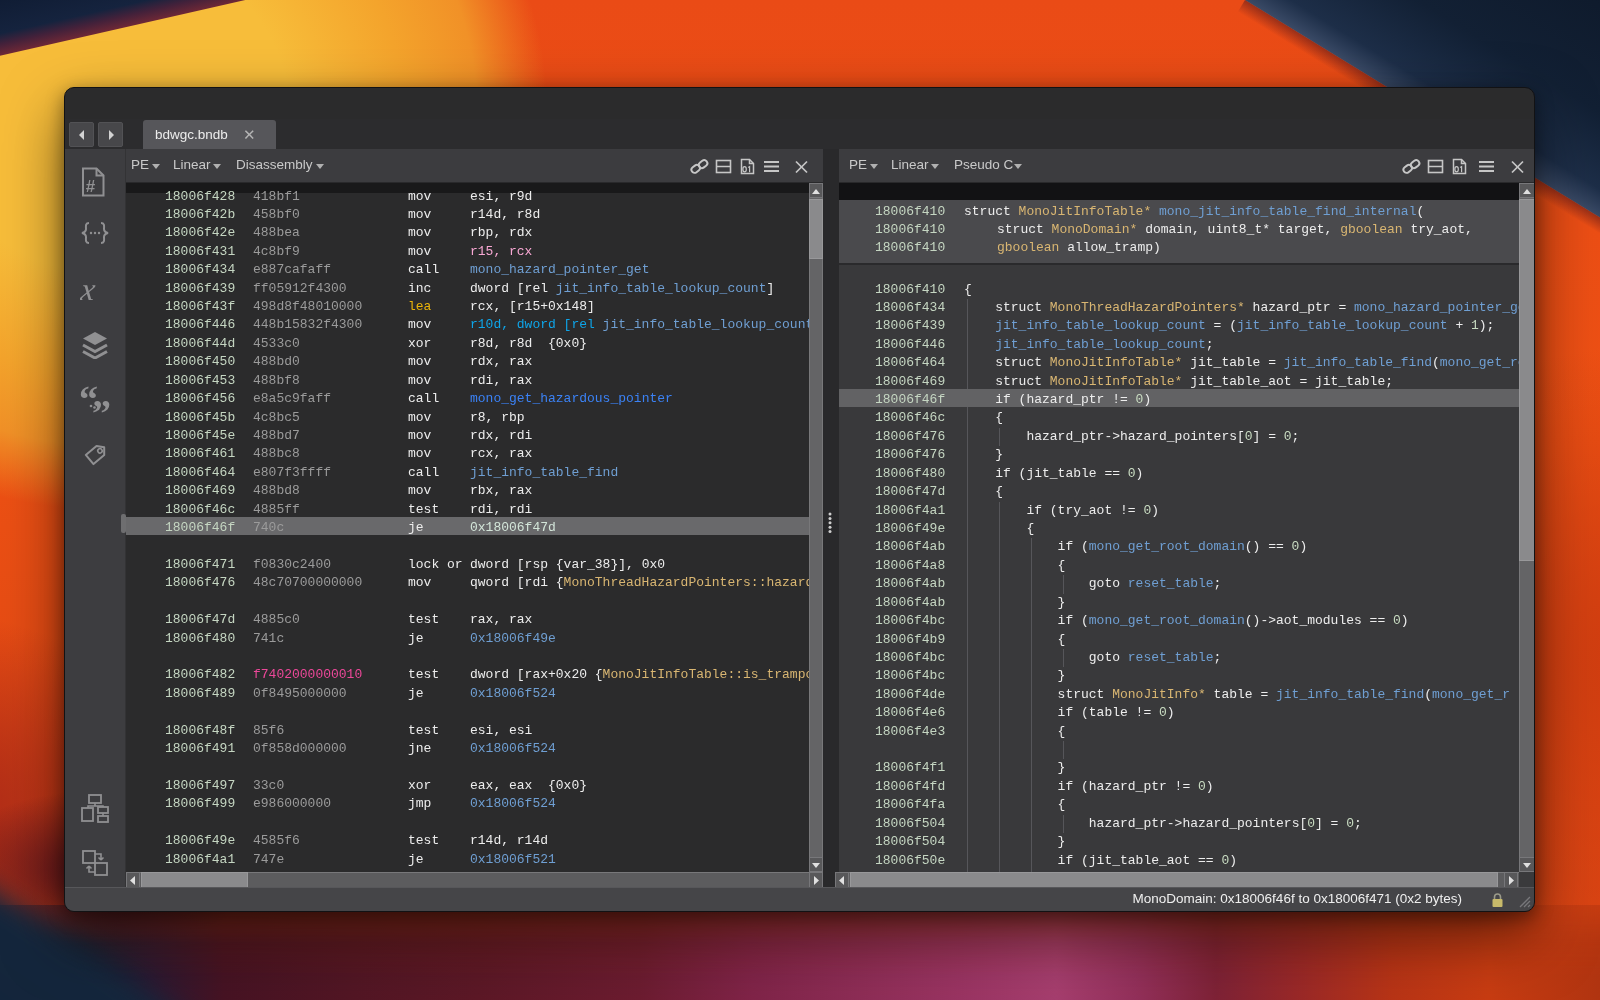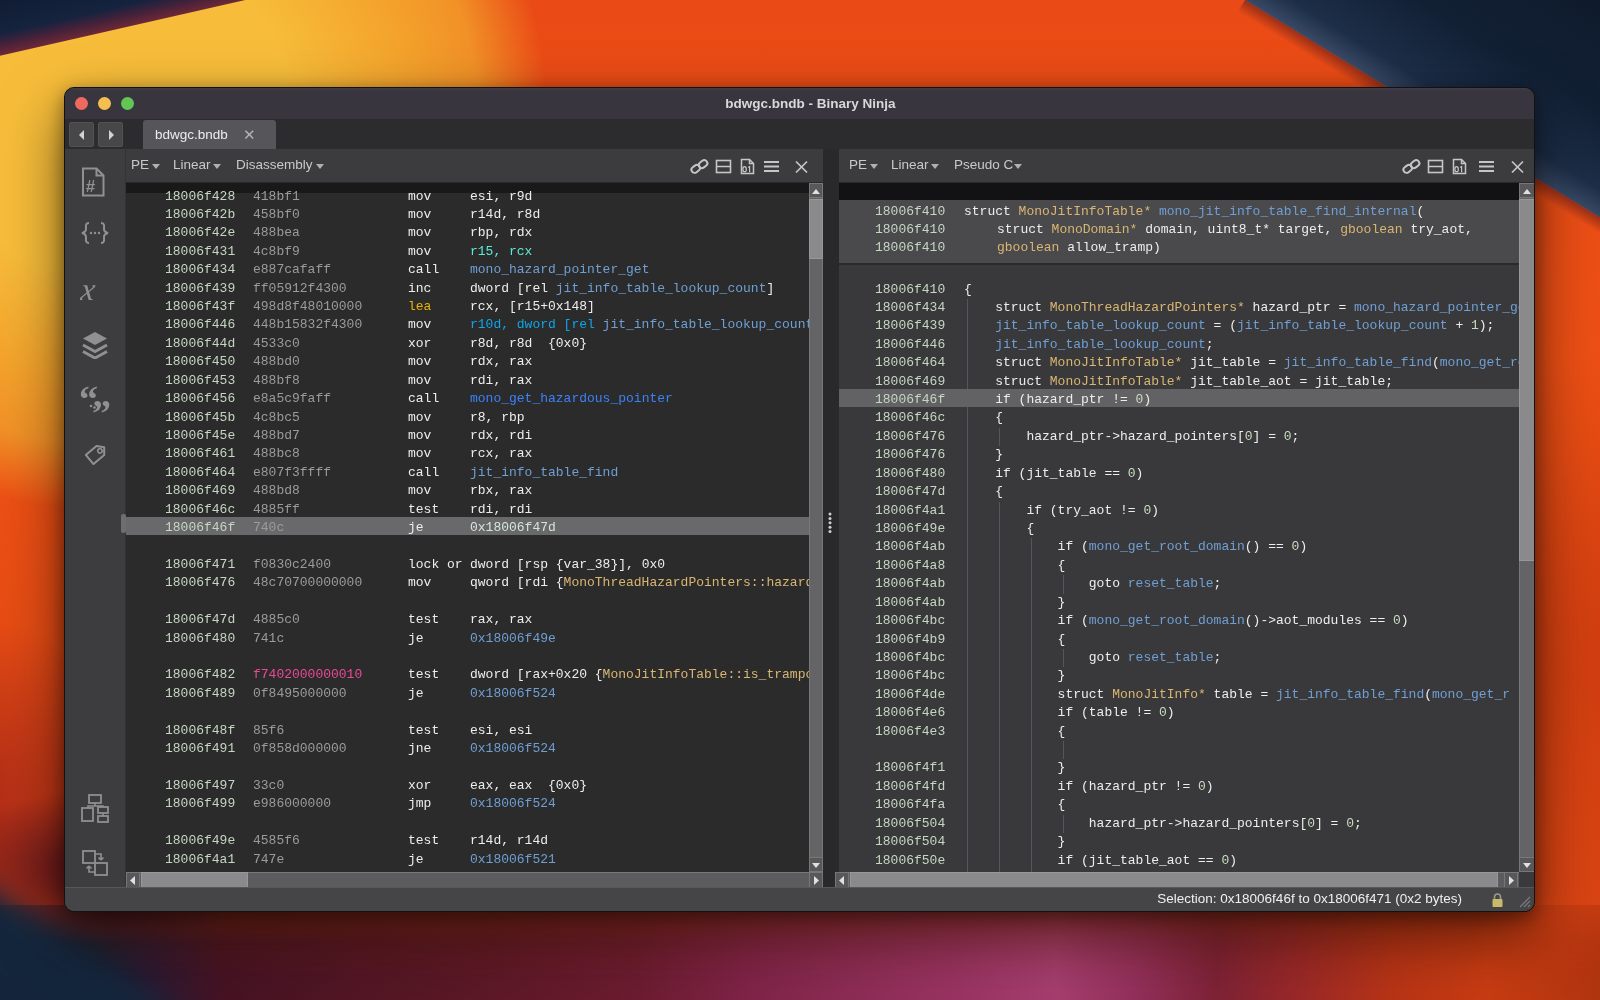--- a/index.html
+++ b/index.html
@@ -45,26 +45,20 @@
  #0e1f33 0%, #0e1f33 5%, #2c1830 9.5%, #461323 14%, #521624 22%, #5c1826 30%, #6c1c30 40%, #802448 47%,
  #8c2c54 53%, #9a3462 60%, #a63e6e 66%, #93305a 71%, #7e2236 76%, #992828 81%, #b83416 87%, #c83c12 93%, #b03410 100%);
  -webkit-mask-image:linear-gradient(to bottom,rgba(0,0,0,.45) 0,rgba(0,0,0,.9) 40%,#000 75%)"></div>
 <div class="wl" style="left:1245px;top:0;width:800px;height:14px;transform-origin:0 0;transform:rotate(31.5deg);background:linear-gradient(to bottom,rgba(120,35,25,.7),rgba(214,70,18,0))"></div>
 <div class="wl" style="left:1245px;top:-600px;width:800px;height:600px;transform-origin:0 100%;transform:rotate(31.5deg);background:linear-gradient(to bottom,#0a1220 0%,#0c1626 55%,#122034 85%,#1d2e48 96%,#3a4a66 100%)"></div>
 <div class="wl" style="left:-60px;top:790px;width:320px;height:160px;background:radial-gradient(closest-side,rgba(70,14,30,.9),rgba(70,14,30,0))"></div>
 <div class="wl" style="left:-50px;top:860px;width:780px;height:430px;transform-origin:0 0;transform:rotate(34deg);background:linear-gradient(to bottom,#15273d,#0c1c30);filter:blur(13px)"></div>
 </div>
 <div class="win">
 
-<div class="titlebar">
-<div class="light" style="left:10px;background:#ee6a5f"></div>
-<div class="light" style="left:33px;background:#f5bf4f"></div>
-<div class="light" style="left:56px;background:#62c554"></div>
-<div class="title" style="text-indent:22px">bdwgc.bndb - Binary Ninja</div>
-</div>
 <div class="tabbar">
 <div class="navbtn" style="left:4px">
         <svg width="12" height="14" viewBox="0 0 12 14">
           <path d="M8 2 L3 7 L8 12 Z" fill="#d2d2d2"></path>
         </svg>
       </div>
 <div class="navbtn" style="left:33px">
         <svg width="12" height="14" viewBox="0 0 12 14">
           <path d="M4 2 L9 7 L4 12 Z" fill="#d2d2d2"></path>
         </svg>
@@ -202,21 +196,21 @@
       <circle cx="3" cy="7.4" r="1.5" fill="#cfcfcf"></circle>
       <circle cx="3" cy="11.8" r="1.5" fill="#cfcfcf"></circle>
       <circle cx="3" cy="16.200000000000003" r="1.5" fill="#cfcfcf"></circle>
       <circle cx="3" cy="20.6" r="1.5" fill="#cfcfcf"></circle>
     </svg>
 <div style="position:absolute;left:61px;top:95px;width:683px;height:689px;background:#2b2b2c;overflow:hidden">
 <div style="position:absolute;left:0;top:0;width:100%;height:10px;background:#19191a"></div>
 <div class="row mono" style="left:0;top:4.5px;width:100%"><i style="left:39px;color:#c5d6c2">18006f428</i><i style="left:127px;color:#9b9b9b">418bf1</i><i style="left:282px;color:#ededed">mov</i><i style="left:344px;color:#ededed">esi, r9d</i></div>
 <div class="row mono" style="left:0;top:22.9px;width:100%"><i style="left:39px;color:#c5d6c2">18006f42b</i><i style="left:127px;color:#9b9b9b">458bf0</i><i style="left:282px;color:#ededed">mov</i><i style="left:344px;color:#ededed">r14d, r8d</i></div>
 <div class="row mono" style="left:0;top:41.3px;width:100%"><i style="left:39px;color:#c5d6c2">18006f42e</i><i style="left:127px;color:#9b9b9b">488bea</i><i style="left:282px;color:#ededed">mov</i><i style="left:344px;color:#ededed">rbp, rdx</i></div>
-<div class="row mono" style="left:0;top:59.8px;width:100%"><i style="left:39px;color:#c5d6c2">18006f431</i><i style="left:127px;color:#9b9b9b">4c8bf9</i><i style="left:282px;color:#ededed">mov</i><i style="left:344px;color:#5eead4">r15, rcx</i></div>
+<div class="row mono" style="left:0;top:59.8px;width:100%"><i style="left:39px;color:#c5d6c2">18006f431</i><i style="left:127px;color:#9b9b9b">4c8bf9</i><i style="left:282px;color:#ededed">mov</i><i style="left:344px;color:#f9a8d4">r15, rcx</i></div>
 <div class="row mono" style="left:0;top:78.2px;width:100%"><i style="left:39px;color:#c5d6c2">18006f434</i><i style="left:127px;color:#9b9b9b">e887cafaff</i><i style="left:282px;color:#ededed">call</i><i style="left:344px;color:#6f9fd3">mono_hazard_pointer_get</i></div>
 <div class="row mono" style="left:0;top:96.6px;width:100%"><i style="left:39px;color:#c5d6c2">18006f439</i><i style="left:127px;color:#9b9b9b">ff05912f4300</i><i style="left:282px;color:#ededed">inc</i><i style="left:344px;color:#ededed">dword [rel </i><i style="left:429.8px;color:#6f9fd3">jit_info_table_lookup_count</i><i style="left:640.4px;color:#ededed">]</i></div>
 <div class="row mono" style="left:0;top:115.0px;width:100%"><i style="left:39px;color:#c5d6c2">18006f43f</i><i style="left:127px;color:#9b9b9b">498d8f48010000</i><i style="left:282px;color:#eab308">lea</i><i style="left:344px;color:#ededed">rcx, [r15+0x148]</i></div>
 <div class="row mono" style="left:0;top:133.4px;width:100%"><i style="left:39px;color:#c5d6c2">18006f446</i><i style="left:127px;color:#9b9b9b">448b15832f4300</i><i style="left:282px;color:#ededed">mov</i><i style="left:344px;color:#0ea5e9">r10d, dword [rel </i><i style="left:476.6px;color:#6f9fd3">jit_info_table_lookup_count]</i></div>
 <div class="row mono" style="left:0;top:151.9px;width:100%"><i style="left:39px;color:#c5d6c2">18006f44d</i><i style="left:127px;color:#9b9b9b">4533c0</i><i style="left:282px;color:#ededed">xor</i><i style="left:344px;color:#ededed">r8d, r8d  {0x0}</i></div>
 <div class="row mono" style="left:0;top:170.3px;width:100%"><i style="left:39px;color:#c5d6c2">18006f450</i><i style="left:127px;color:#9b9b9b">488bd0</i><i style="left:282px;color:#ededed">mov</i><i style="left:344px;color:#ededed">rdx, rax</i></div>
 <div class="row mono" style="left:0;top:188.7px;width:100%"><i style="left:39px;color:#c5d6c2">18006f453</i><i style="left:127px;color:#9b9b9b">488bf8</i><i style="left:282px;color:#ededed">mov</i><i style="left:344px;color:#ededed">rdi, rax</i></div>
 <div class="row mono" style="left:0;top:207.1px;width:100%"><i style="left:39px;color:#c5d6c2">18006f456</i><i style="left:127px;color:#9b9b9b">e8a5c9faff</i><i style="left:282px;color:#ededed">call</i><i style="left:344px;color:#3b82f6">mono_get_hazardous_pointer</i></div>
 <div class="row mono" style="left:0;top:225.5px;width:100%"><i style="left:39px;color:#c5d6c2">18006f45b</i><i style="left:127px;color:#9b9b9b">4c8bc5</i><i style="left:282px;color:#ededed">mov</i><i style="left:344px;color:#ededed">r8, rbp</i></div>
 <div class="row mono" style="left:0;top:244.0px;width:100%"><i style="left:39px;color:#c5d6c2">18006f45e</i><i style="left:127px;color:#9b9b9b">488bd7</i><i style="left:282px;color:#ededed">mov</i><i style="left:344px;color:#ededed">rdx, rdi</i></div>
@@ -313,21 +307,21 @@
 <div class="sb-h" style="left:770px;top:784px;width:684px;height:17px"></div>
 <div class="sbtn" style="left:770px;top:784px;width:14px;height:17px"><svg width="12" height="15" viewBox="0 0 12 15">
         <path d="M8 3 L3 7.5 L8 12 Z" fill="#e0e0e0"></path>
       </svg></div>
 <div class="thumb" style="left:785px;top:784px;width:648px;height:17px"></div>
 <div class="sbtn" style="left:1439px;top:784px;width:14px;height:17px"><svg width="12" height="15" viewBox="0 0 12 15">
         <path d="M4 3 L9 7.5 L4 12 Z" fill="#e0e0e0"></path>
       </svg></div>
 <div style="position:absolute;left:1454px;top:784px;width:16px;height:17px;background:#3a3a3c"></div>
 <div class="statusbar">
-<span class="txt">Selection: 0x18006f46f to 0x18006f471 (0x2 bytes)</span>
+<span class="txt">MonoDomain: 0x18006f46f to 0x18006f471 (0x2 bytes)</span>
 <svg style="position:absolute;right:29px;top:4px" width="15" height="16" viewBox="0 0 15 16">
         <path d="M4.5 7 V5 a3 3 0 0 1 6 0 V7" fill="none" stroke="#9a9a8a" stroke-width="1.6"></path>
         <rect x="2.5" y="7" width="10" height="8" rx="1" fill="#c8ba6a"></rect>
       </svg>
 <svg style="position:absolute;right:2px;bottom:2px" width="14" height="14" viewBox="0 0 14 14">
         <g stroke="#77777a" stroke-width="1.3">
           <line x1="12" y1="2" x2="2" y2="12"></line>
           <line x1="12" y1="6" x2="6" y2="12"></line>
           <line x1="12" y1="10" x2="10" y2="12"></line>
         </g>

